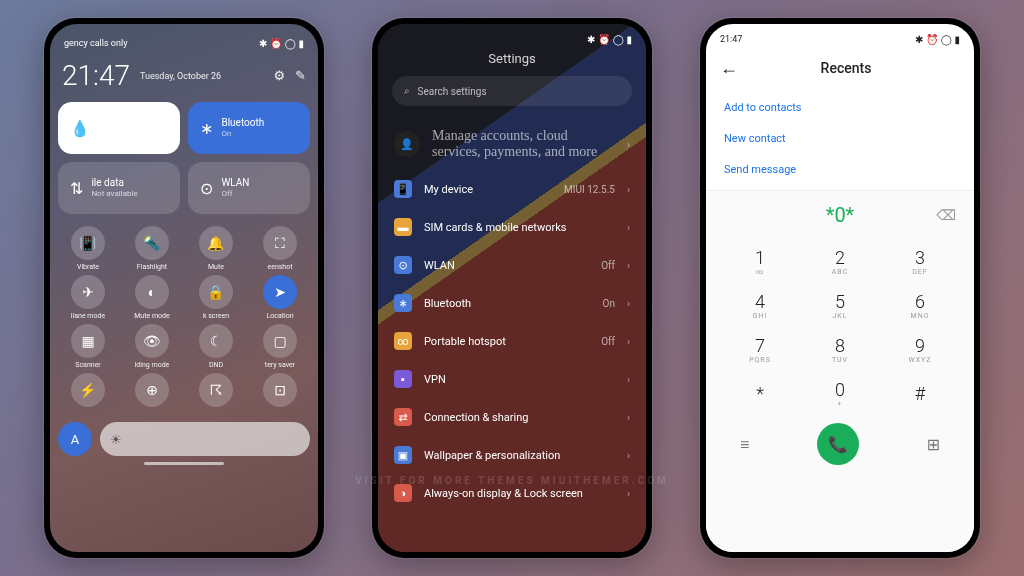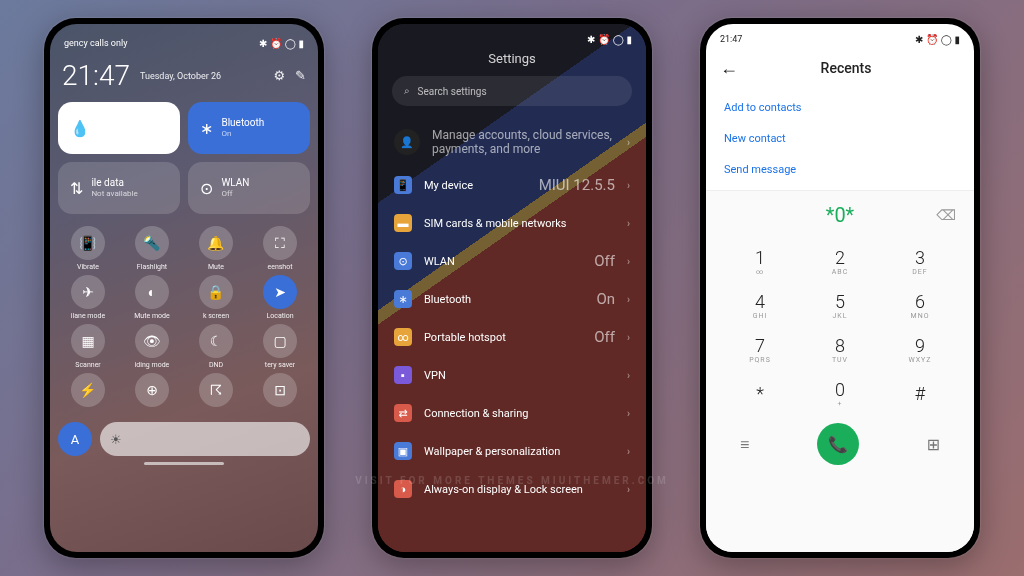--- a/index.html
+++ b/index.html
@@ -38,22 +38,22 @@
 
 .p2 .screen { background: linear-gradient(145deg, #2a2a3a 0%, #2a2a3a 25%, #3a4a8a 25%, #3a4a8a 40%, #c4a055 40%, #c4a055 42%, #a04540 42%, #a04540 100%); color: #fff; display: flex; flex-direction: column; }
 .p2-overlay { position: absolute; inset: 0; background: rgba(0,0,0,0.4); border-radius: 27px; }
 .p2 .status-bar { position: relative; z-index: 2; padding: 10px 14px 4px; }
 .p2-title { position: relative; z-index: 2; text-align: center; font-size: 13px; padding: 2px 0 10px; opacity: 0.8; }
 .search-box { position: relative; z-index: 2; margin: 0 14px 12px; height: 30px; background: rgba(255,255,255,0.12); border-radius: 15px; display: flex; align-items: center; padding: 0 12px; gap: 8px; font-size: 10px; opacity: 0.7; }
 .settings-list { position: relative; z-index: 2; flex: 1; overflow: hidden; }
 .settings-item { display: flex; align-items: center; padding: 10px 16px; gap: 12px; font-size: 11px; }
 .si-icon { width: 18px; height: 18px; border-radius: 4px; display: flex; align-items: center; justify-content: center; font-size: 11px; flex-shrink: 0; }
 .si-text { flex: 1; display: flex; flex-direction: column; gap: 1px; }
-.si-sub { font-size: 12px; opacity: 0.6; }
-.si-val { font-size: 15px; opacity: 0.6; }
+.si-sub { font-size: 14px; opacity: 0.6; font-family: Liberation Serif, serif; }
+.si-val { font-size: 10px; opacity: 0.6; }
 .si-arrow { opacity: 0.5; font-size: 10px; }
 
 
 .p3 .screen { background: #fff; color: #222; display: flex; flex-direction: column; }
 .p3 .status-bar { color: #222; padding: 10px 14px 4px; }
 .p3-header { display: flex; align-items: center; padding: 8px 14px; gap: 12px; }
 .back-btn { font-size: 18px; }
 .p3-title { flex: 1; text-align: center; font-size: 14px; font-weight: 500; margin-left: -18px; }
 .p3-links { display: flex; flex-direction: column; gap: 18px; padding: 14px 18px; font-size: 11px; }
 .p3-link { color: #1a73e8; }

